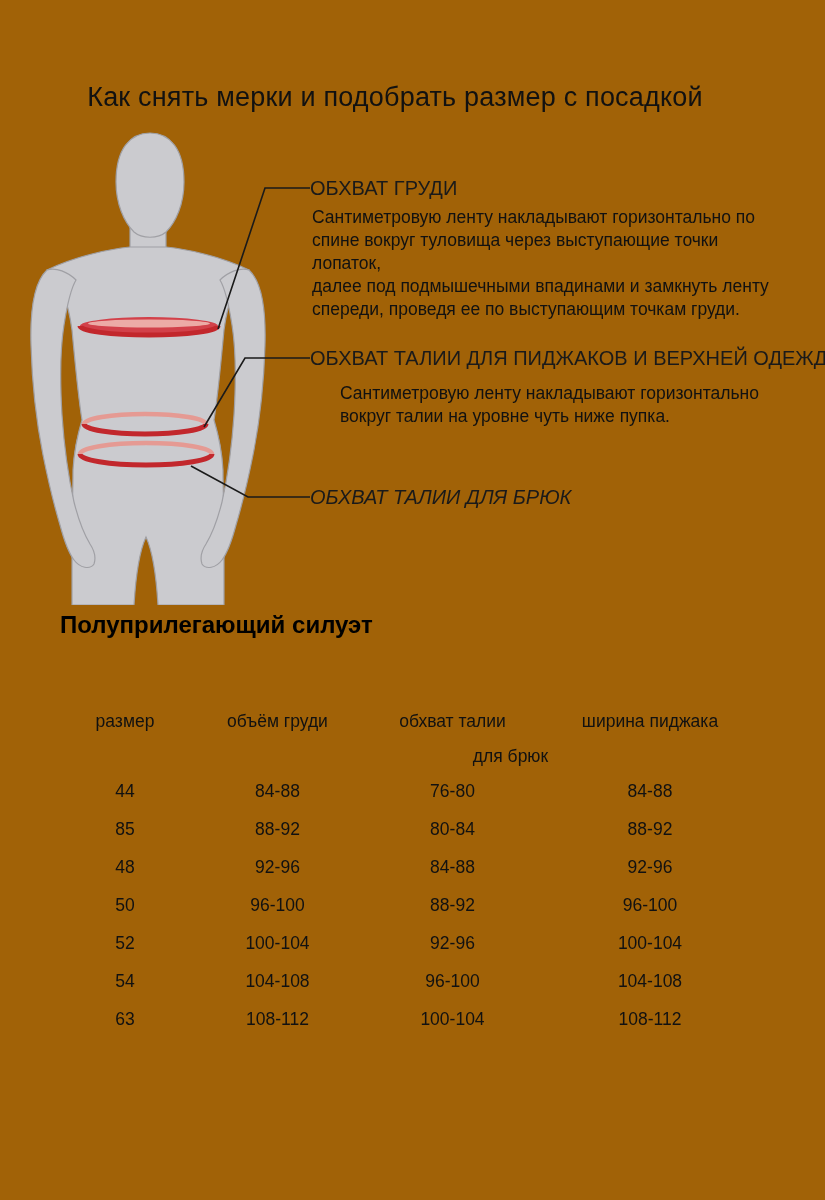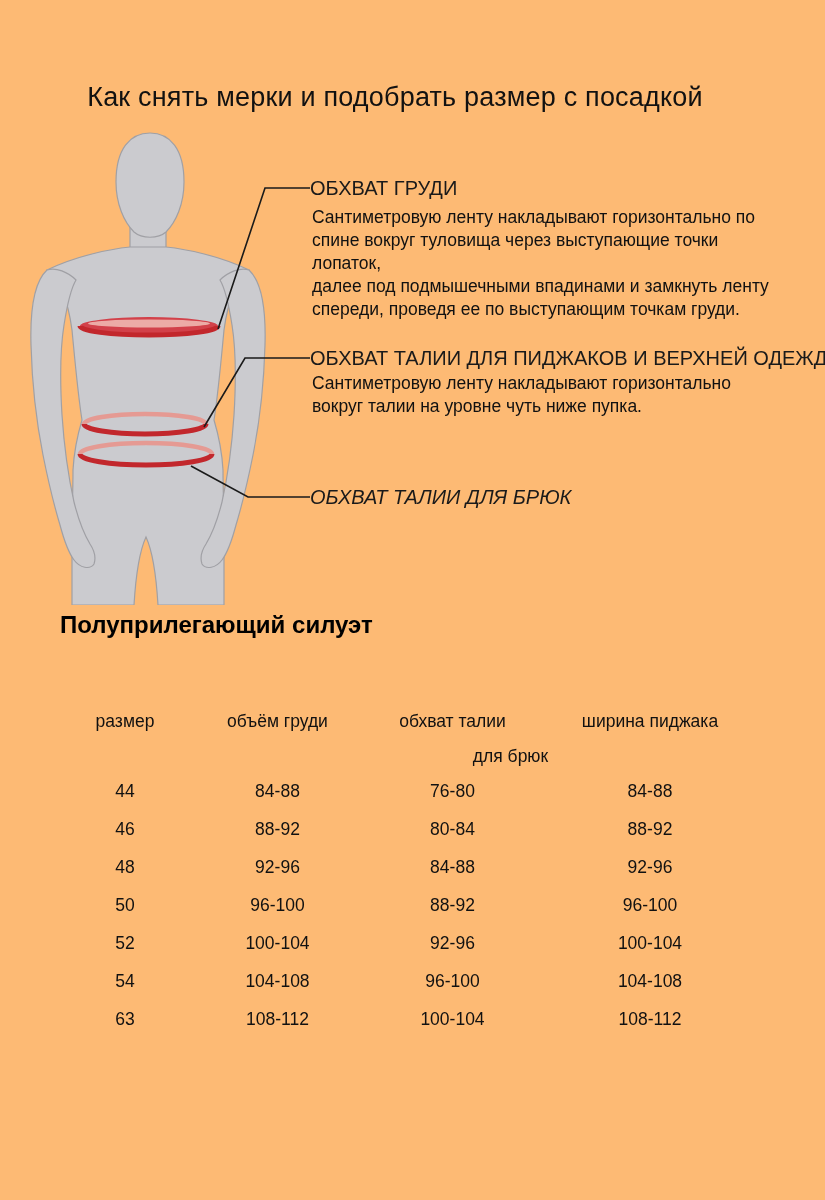--- a/index.html
+++ b/index.html
@@ -2,21 +2,21 @@
 <html style="--sil-fill: #cbcbcf; --sil-outline: #a0a0a5; --tape-red: #c2272c; --tape-light: #e59a93; --chest-fill: #d2414a; --chest-hl: #ecaba6; --leader: #1a1a1a;"><head>
 <meta charset="utf-8">
 <style>
   * { margin: 0; padding: 0; box-sizing: border-box; }
   html, body { background: #fff; }
   body { font-family: "Liberation Sans", "DejaVu Sans", sans-serif; color: #000; }
   .page {
     position: relative;
     width: 825px;
     height: 1200px;
-    background: #fdba74;
+    background: #a16207;
     overflow: hidden;
   }
   .title {
     position: absolute;
     left: 0; top: 82px; width: 790px;
     text-align: center;
     font-size: 27px;
     font-weight: normal;
     letter-spacing: 0.2px;
     color: #111;
@@ -46,21 +46,21 @@
     position: absolute;
     left: 312px;
     font-size: 17.5px;
     line-height: 23px;
     color: #111;
     white-space: pre-line;
   }
   .mh-0 { top: 176px; }
   .md-0 { top: 206px; width: 470px; }
   .mh-1 { top: 346px; }
-  .md-1 { top: 372px; width: 430px; }
+  .md-1 { top: 382px; width: 430px; margin-left: 28px; }
   .mh-2 { top: 485px; font-style: italic; }
   .md-2 { top: 512px; width: 480px; }
 
   .table-title {
     position: absolute;
     left: 60px; top: 611px; width: 710px;
     text-align: left;
     font-size: 24px;
     font-weight: bold;
     color: #000;
@@ -194,21 +194,21 @@
       <div class="t-cell">для брюк</div>
     </div>
     <div id="table-rows">
         <div class="t-row">
           <div class="t-cell">44</div>
           <div class="t-cell">84-88</div>
           <div class="t-cell">76-80</div>
           <div class="t-cell">84-88</div>
         </div>
         <div class="t-row">
-          <div class="t-cell">46</div>
+          <div class="t-cell">85</div>
           <div class="t-cell">88-92</div>
           <div class="t-cell">80-84</div>
           <div class="t-cell">88-92</div>
         </div>
         <div class="t-row">
           <div class="t-cell">48</div>
           <div class="t-cell">92-96</div>
           <div class="t-cell">84-88</div>
           <div class="t-cell">92-96</div>
         </div>

